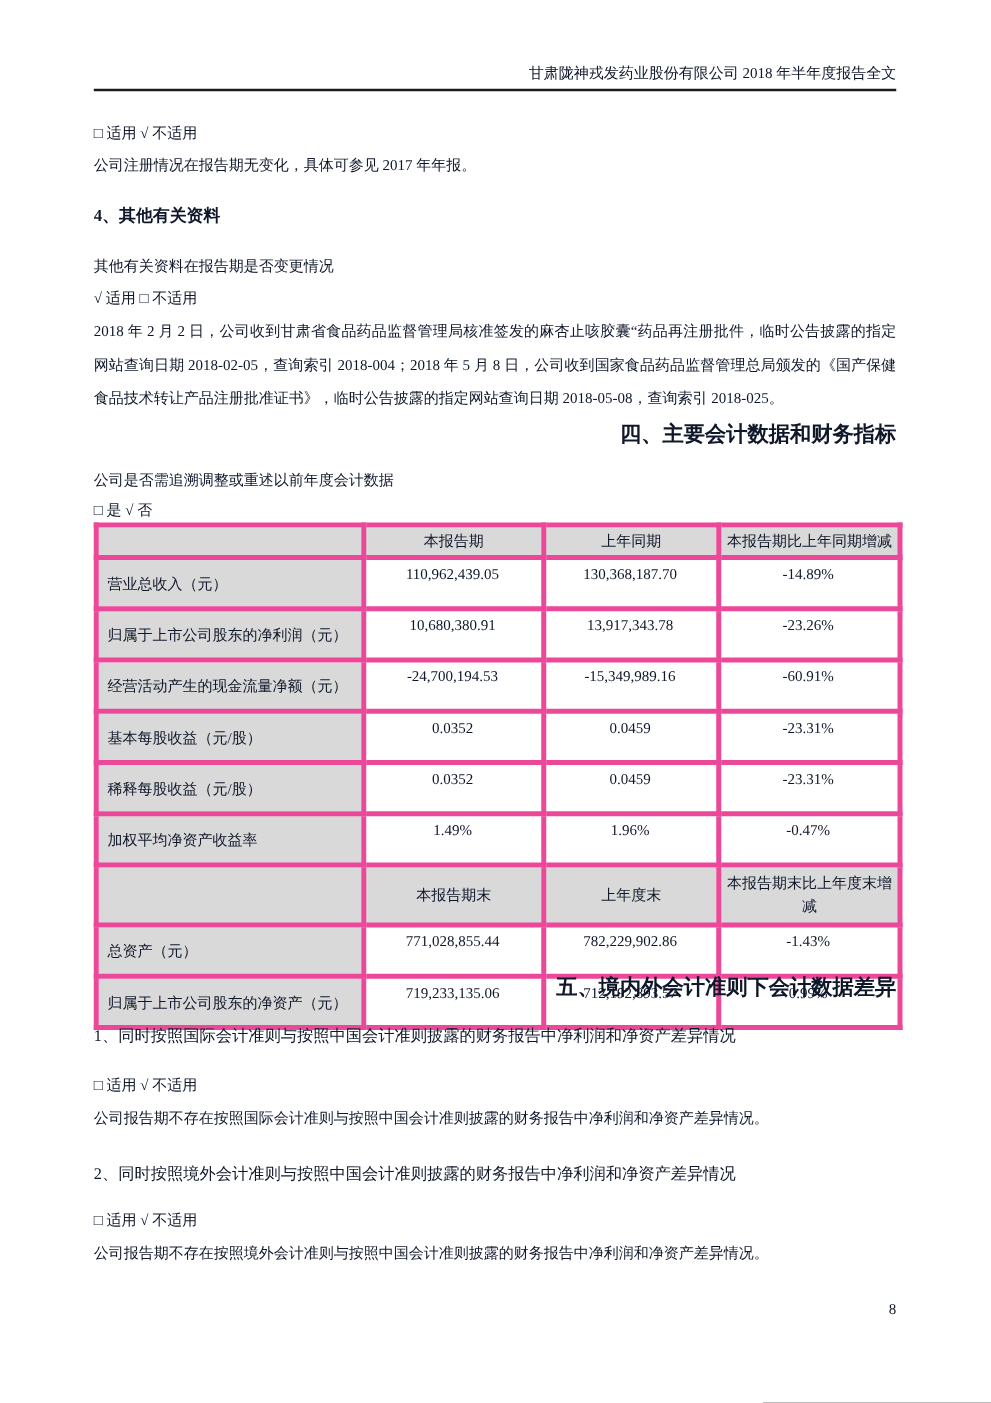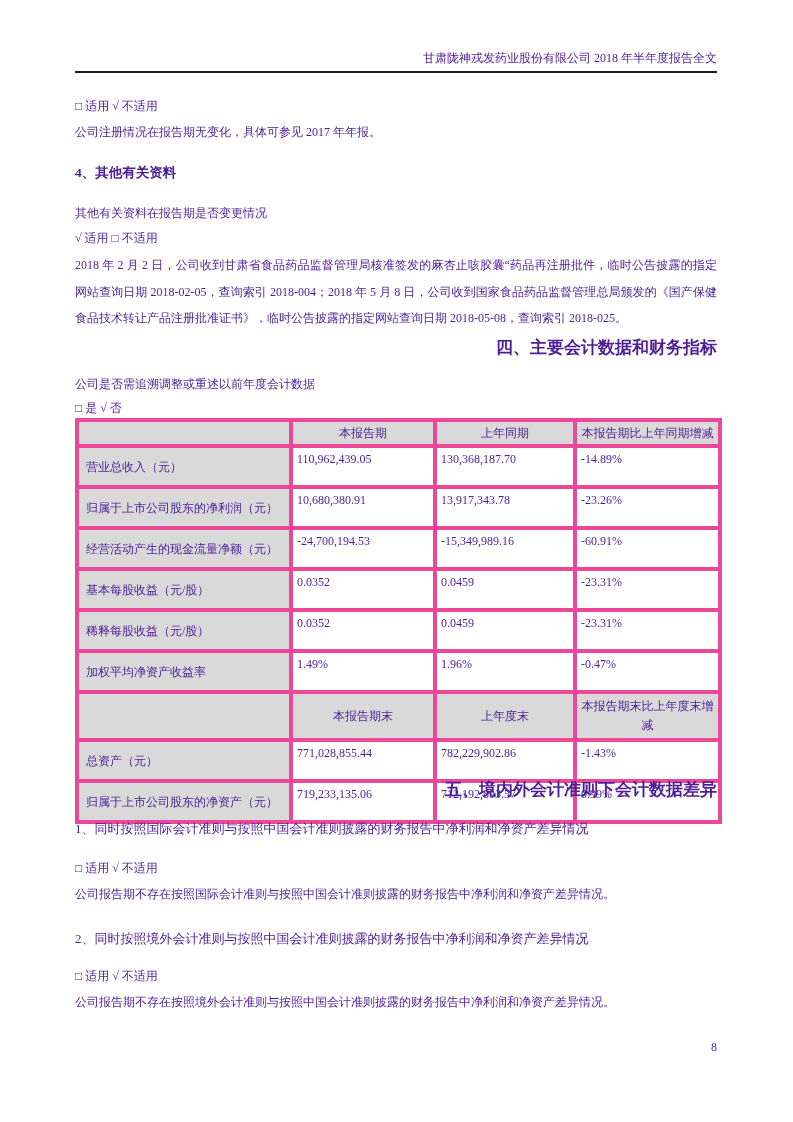--- a/index.html
+++ b/index.html
@@ -4,21 +4,21 @@
 <style>
   * { margin: 0; padding: 0; box-sizing: border-box; }
   html, body { background: #888; }
   .page {
     position: relative;
     width: 793px;
     height: 1122px;
     margin: 0 auto;
     background: #ffffff;
     font-family: "Liberation Serif", "DejaVu Serif", serif;
-    color: #4c1d95;
+    color: #0f172a;
     overflow: hidden;
   }
   .abs { position: absolute; left: 75px; right: 76px; }
 
   .doc-header {
     top: 50px;
     text-align: right;
     font-size: 12px;
     line-height: 16px;
     padding-bottom: 5px;
@@ -47,21 +47,21 @@
     font-size: 12px;
   }
   table.fin td {
     border: 4px solid #ec4899;
     vertical-align: middle;
     line-height: 16px;
     overflow: hidden;
   }
   table.fin td.lbl  { background: #d9d9d9; text-align: left;  padding: 3px 4px 3px 7px; }
   table.fin td.hd   { background: #d9d9d9; text-align: center; padding: 3px 4px; }
-  table.fin td.val  { background: #ffffff; text-align: left; padding: 3px 6px 18px 4px; }
+  table.fin td.val  { background: #ffffff; text-align: center; padding: 3px 6px 18px 4px; }
   tr.rh1 { height: 26px; }
   tr.rstd { height: 27px; }
   tr.rtall { height: 49px; }
   tr.rh2 { height: 47px; }
   tr.rr8 { height: 30px; }
   tr.rr9 { height: 27px; }
   tr.rh2 td { line-height: 19px; }
 
   .page-num {
     top: 1040px;

